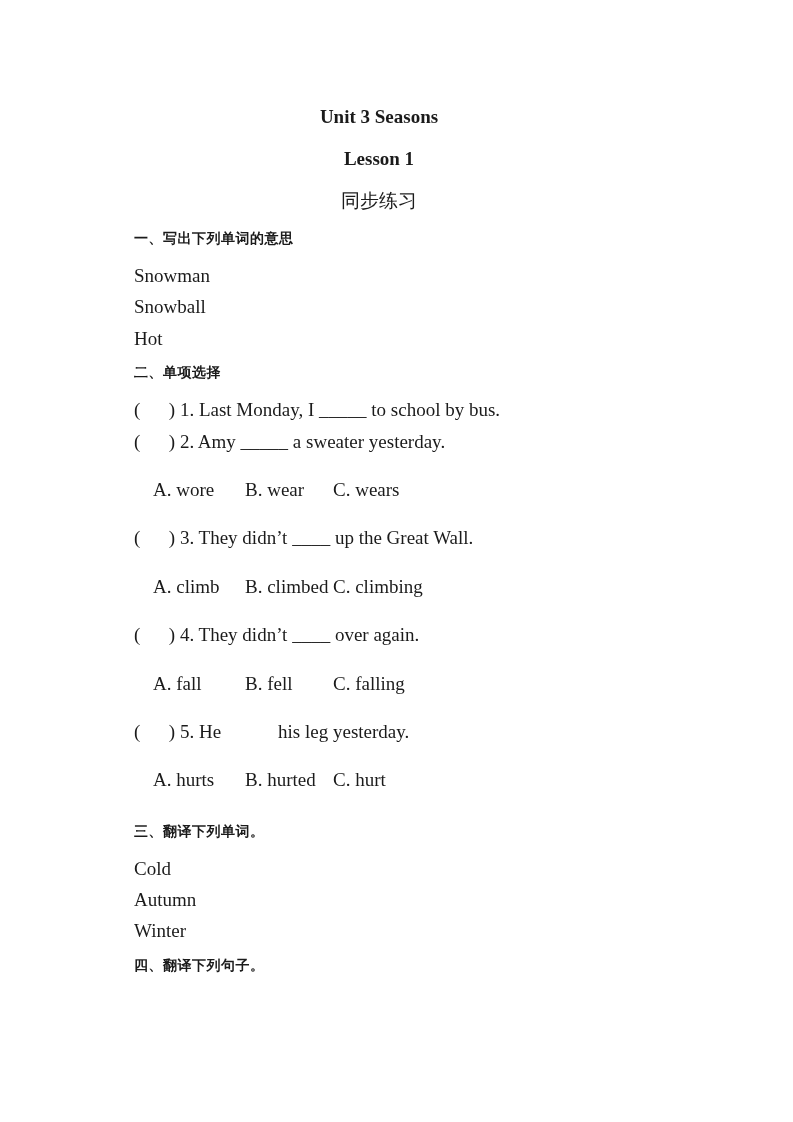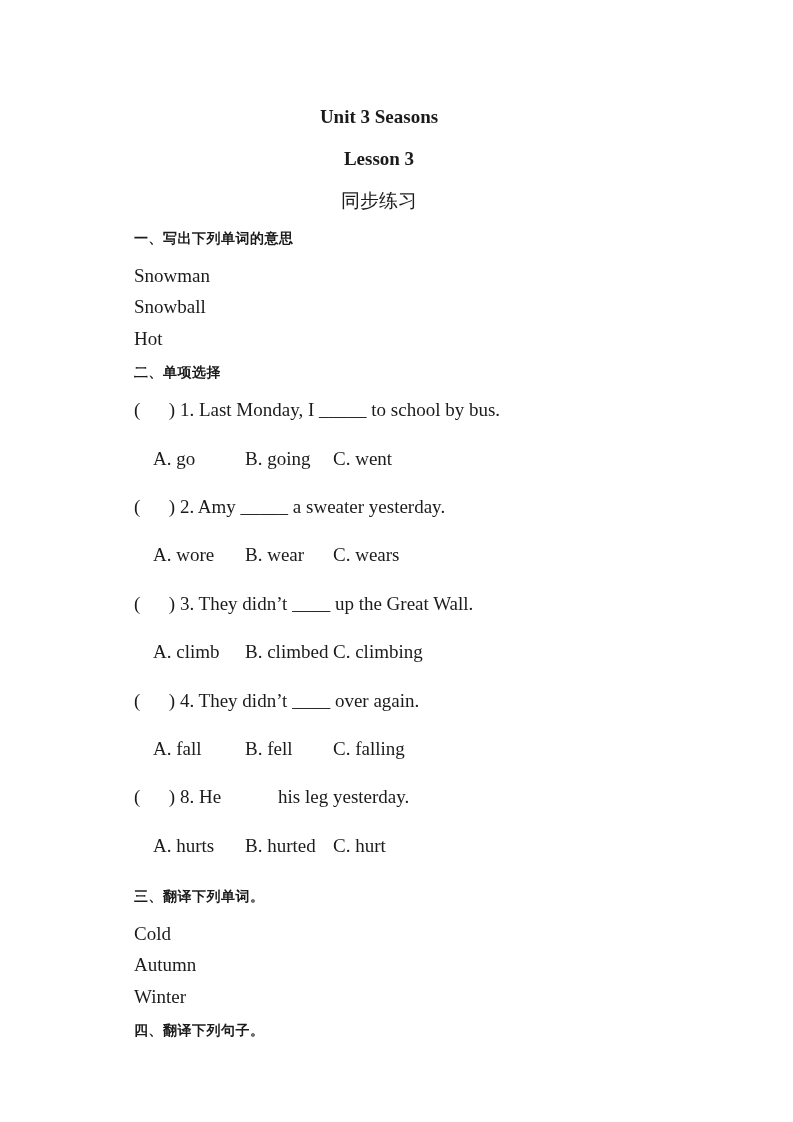--- a/index.html
+++ b/index.html
@@ -55,51 +55,48 @@
   }
   .options-row .opt-a { width: 92px; }
   .options-row .opt-b { width: 88px; }
 </style>
 </head>
 <body>
 
 <div class="page">
 
   <div class="title-en">Unit 3 Seasons</div>
-  <div class="title-en">Lesson 3</div>
+  <div class="title-en">Lesson 1</div>
   <div class="title-cn">同步练习</div>
 
   <div class="sec-heading">一、写出下列单词的意思</div>
   <div class="doc-line">Snowman</div>
   <div class="doc-line">Snowball</div>
   <div class="doc-line">Hot</div>
 
   <div class="sec-heading">二、单项选择</div>
 
   <div class="doc-line">(      ) 1. Last Monday, I _____ to school by bus.</div>
-  <div class="doc-line options-row">
-    <span class="opt opt-a">A. go</span><span class="opt opt-b">B. going</span><span class="opt opt-c">C. went</span>
-  </div>
 
   <div class="doc-line">(      ) 2. Amy _____ a sweater yesterday.</div>
   <div class="doc-line options-row">
     <span class="opt opt-a">A. wore</span><span class="opt opt-b">B. wear</span><span class="opt opt-c">C. wears</span>
   </div>
 
   <div class="doc-line">(      ) 3. They didn’t ____ up the Great Wall.</div>
   <div class="doc-line options-row">
     <span class="opt opt-a">A. climb</span><span class="opt opt-b">B. climbed</span><span class="opt opt-c">C. climbing</span>
   </div>
 
   <div class="doc-line">(      ) 4. They didn’t ____ over again.</div>
   <div class="doc-line options-row">
     <span class="opt opt-a">A. fall</span><span class="opt opt-b">B. fell</span><span class="opt opt-c">C. falling</span>
   </div>
 
-  <div class="doc-line">(      ) 8. He            his leg yesterday.</div>
+  <div class="doc-line">(      ) 5. He            his leg yesterday.</div>
   <div class="doc-line options-row">
     <span class="opt opt-a">A. hurts</span><span class="opt opt-b">B. hurted</span><span class="opt opt-c">C. hurt</span>
   </div>
 
   <div class="sec-heading">三、翻译下列单词。</div>
   <div class="doc-line">Cold</div>
   <div class="doc-line">Autumn</div>
   <div class="doc-line">Winter</div>
 
   <div class="sec-heading">四、翻译下列句子。</div>

